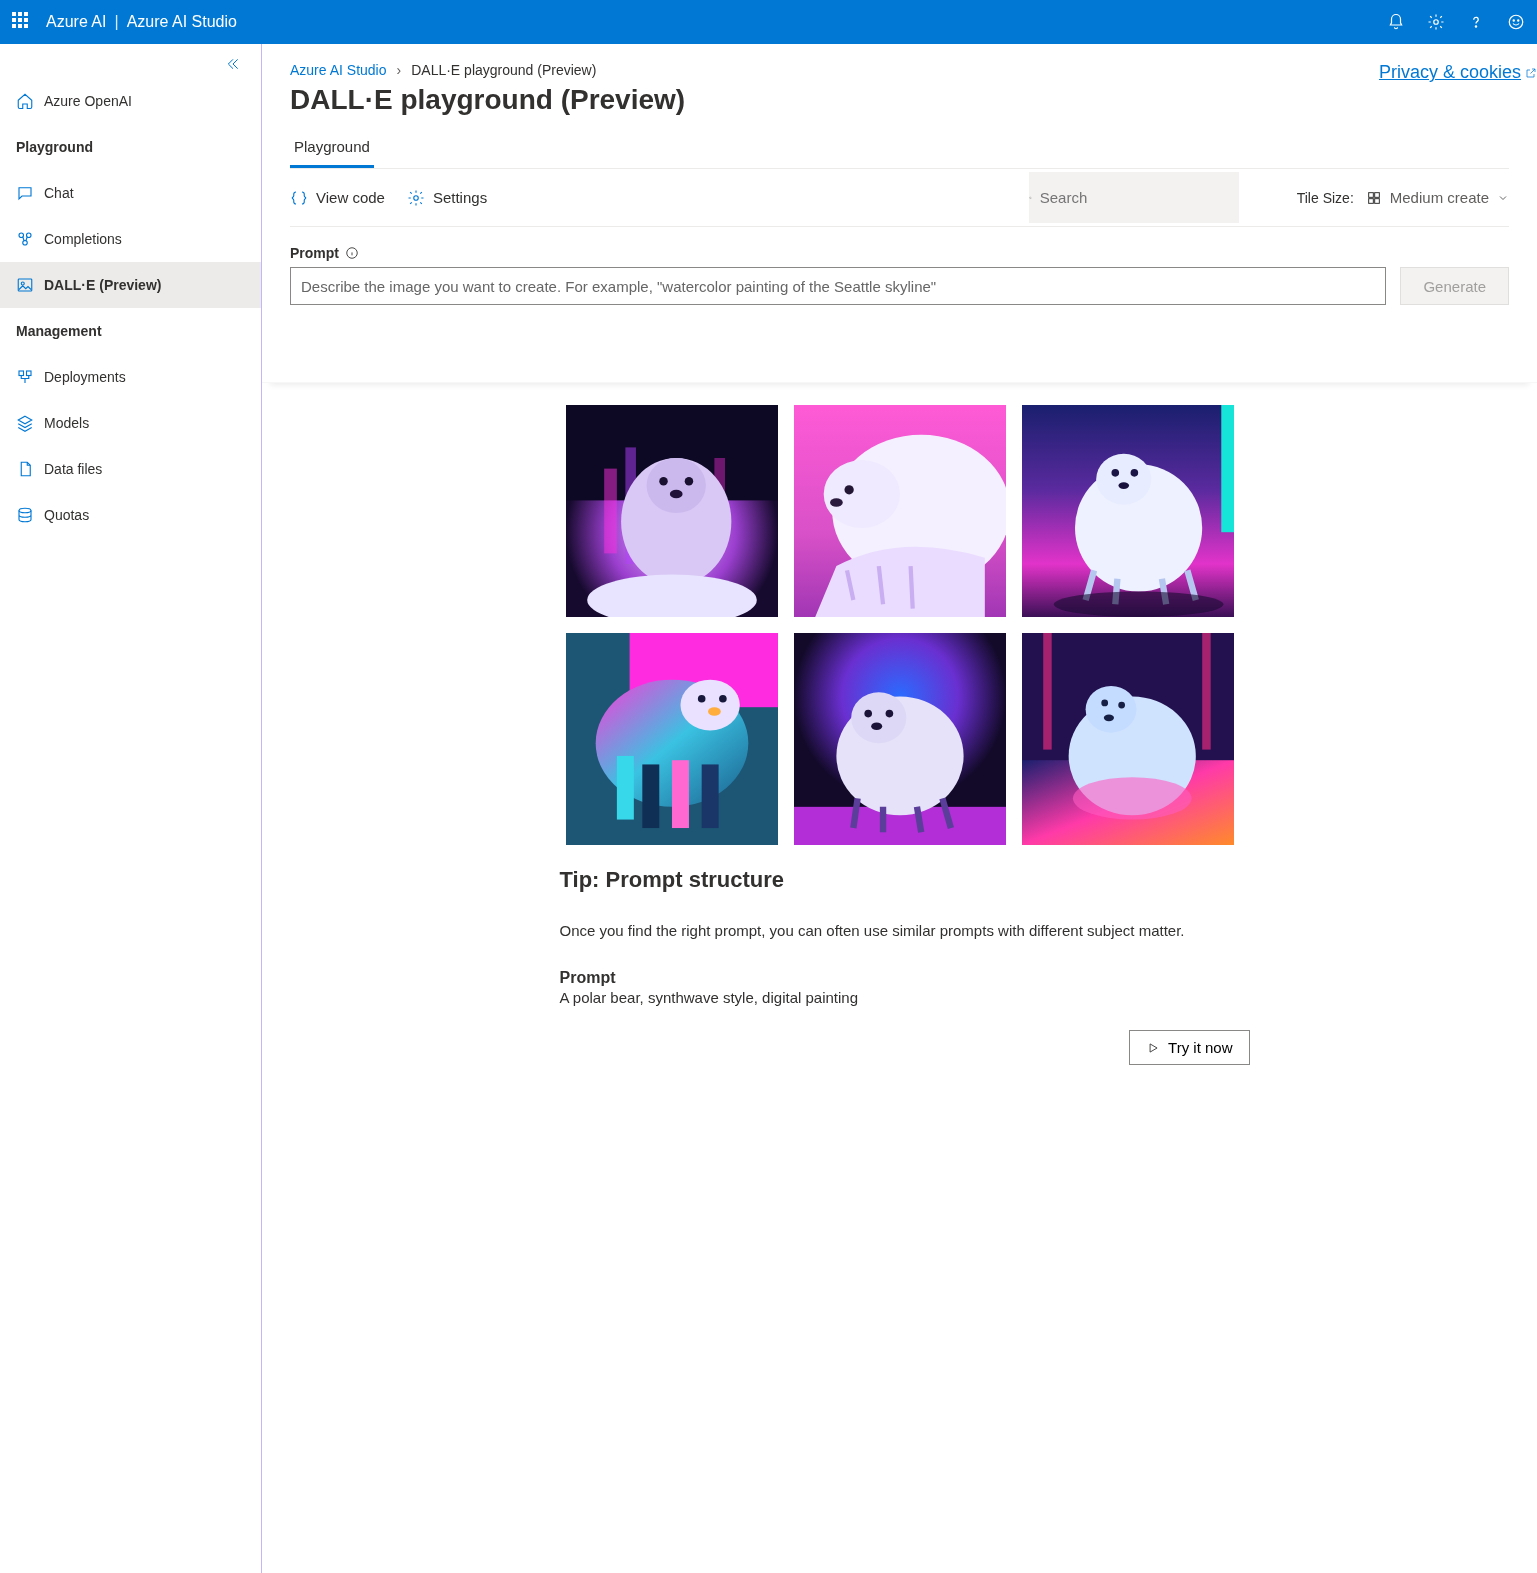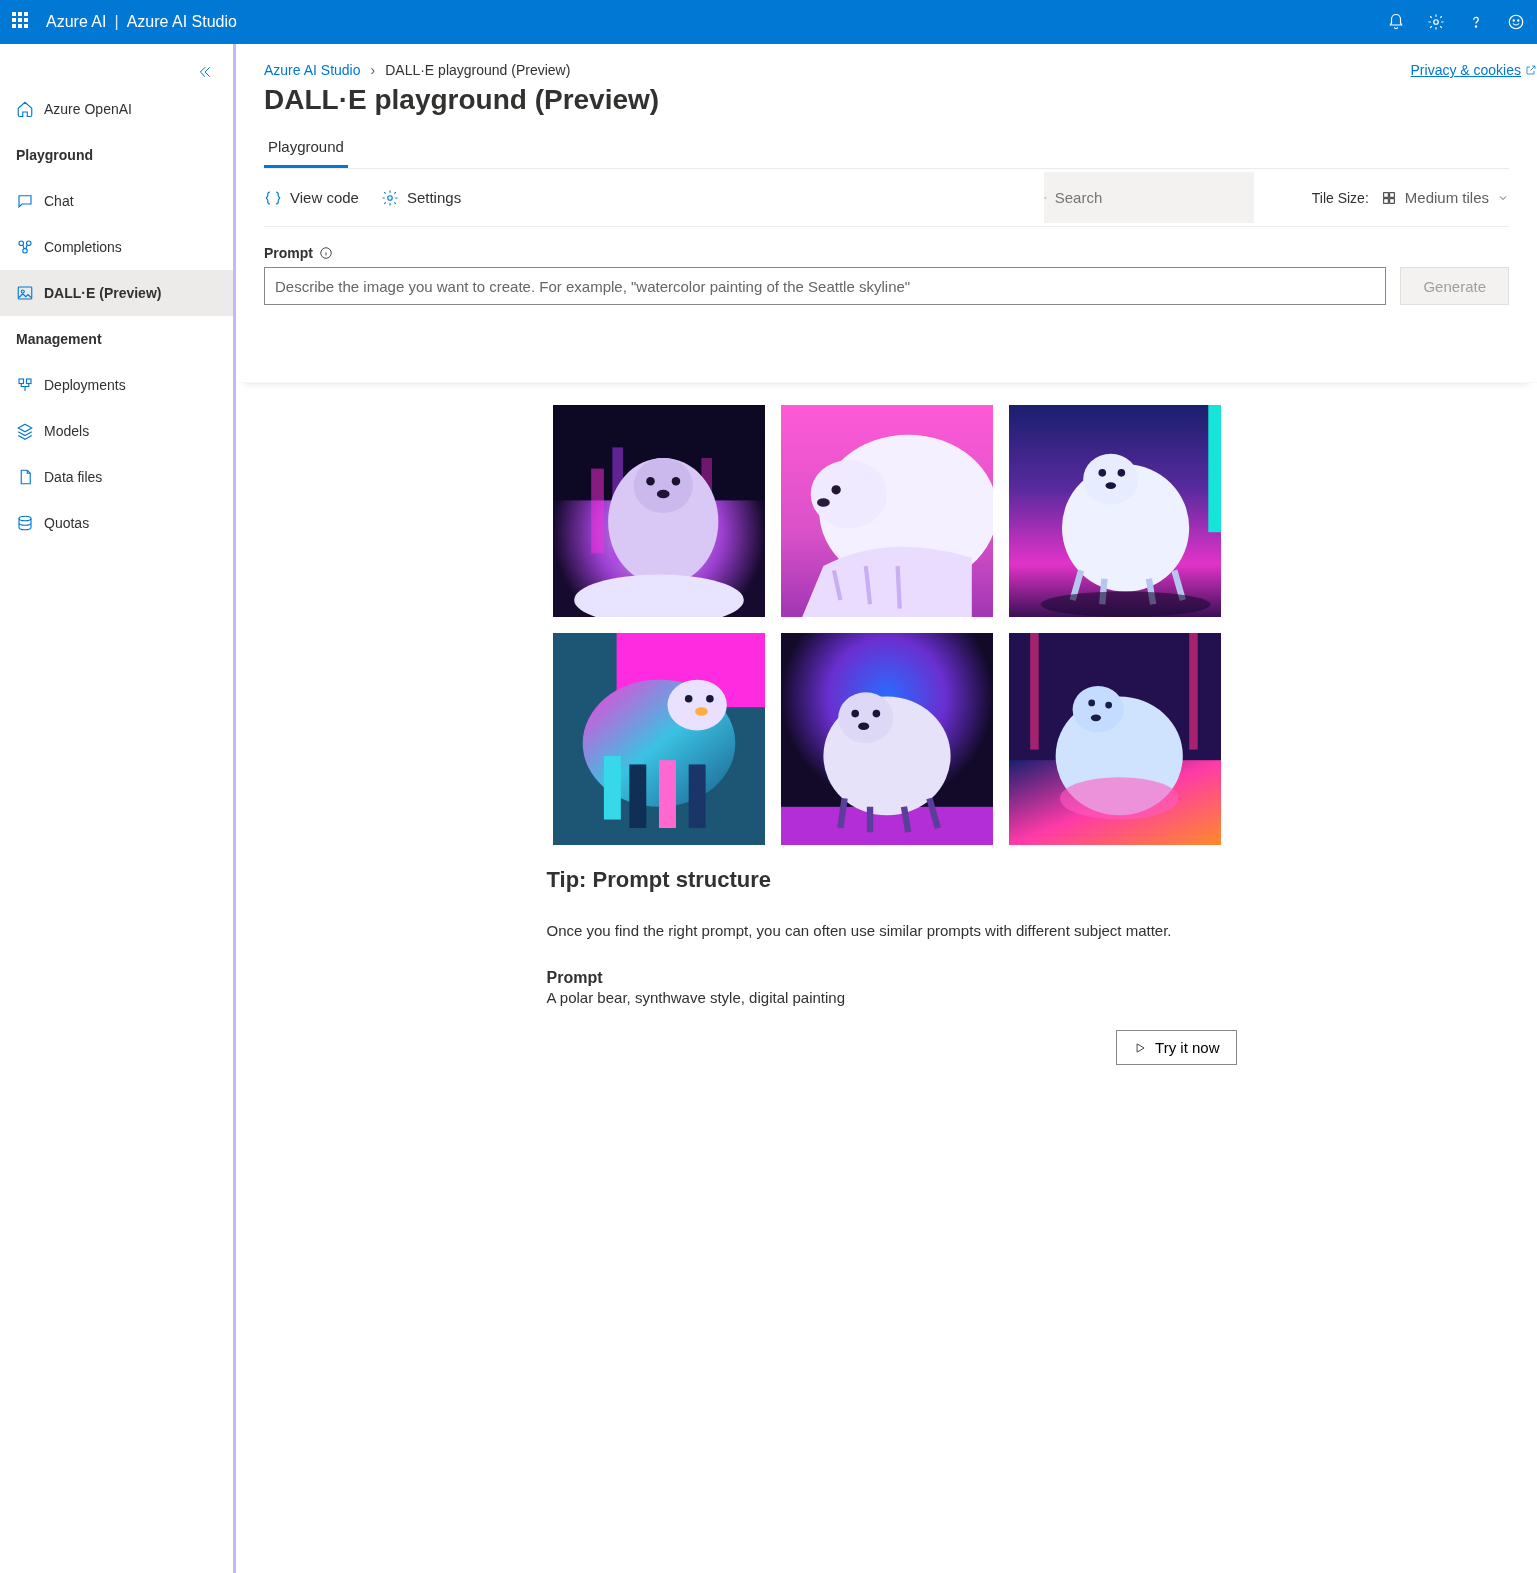--- a/index.html
+++ b/index.html
@@ -9,40 +9,40 @@
 .topbar { background: #0078d4; color: #fff; height: 44px; display: flex; align-items: center; padding: 0 12px; }
 .topbar .waffle { width: 20px; height: 20px; display: grid; grid-template-columns: repeat(3,4px); grid-template-rows: repeat(3,4px); gap: 2px; margin-right: 14px; cursor: pointer; }
 .topbar .waffle span { background: #fff; }
 .topbar .brand { font-size: 16px; font-weight: 400; }
 .topbar .brand .sep { margin: 0 8px; color: rgba(255,255,255,0.85); }
 .topbar .right { margin-left: auto; display: flex; gap: 22px; align-items: center; }
 .topbar .right .ticon { width: 18px; height: 18px; stroke: #fff; }
 
 
 .layout { display: flex; height: calc(100vh - 44px); min-height: 1040px; }
-.sidebar { width: 236px; border-right: 3px solid #c4b5fd; padding-top: 16px; }
+.sidebar { width: 262px; border-right: 1px solid #c4b5fd; padding-top: 8px; }
 .main { flex: 1; overflow: auto; padding: 18px 28px 28px 28px; position: relative; }
 
 
 .collapse-row { display: flex; justify-content: flex-end; padding: 4px 20px 6px 0; }
 .collapse-row svg { stroke: #0078d4; }
 
 .nav-item, .nav-header {
   display: flex; align-items: center; gap: 10px; padding: 0 16px; height: 46px;
   cursor: pointer; font-size: 14px;
 }
 .nav-item.active { background: #edebe9; font-weight: 600; }
 .nav-header { font-weight: 600; cursor: default; }
 .nav-item svg, .nav-header svg { width: 18px; height: 18px; flex: 0 0 18px; }
 
 
 .bc { display: flex; align-items: center; gap: 10px; font-size: 14px; margin-bottom: 6px; }
 .bc a { color: #0078d4; text-decoration: none; }
 .bc .sep { color: #605e5c; }
-.privacy { position: absolute; right: 0; top: 18px; color: #0078d4; text-decoration: underline; font-size: 14px; display: flex; align-items: center; gap: 4px; }
+.privacy { position: absolute; right: 0; top: 18px; color: #0078d4; text-decoration: underline; font-size: 18px; display: flex; align-items: center; gap: 4px; }
 
 .page-title { font-size: 28px; font-weight: 600; margin-bottom: 12px; }
 
 
 .tabs { display: flex; border-bottom: 1px solid #edebe9; }
 .tab { padding: 10px 4px; font-size: 15px; color: #605e5c; cursor: pointer; border-bottom: 3px solid transparent; margin-right: 28px; }
 .tab.active { color: #323130; border-bottom-color: #0078d4; font-weight: 400; }
 
 
 .toolbar { display: flex; align-items: center; height: 58px; gap: 22px; border-bottom: 1px solid #edebe9; }
@@ -246,21 +246,21 @@
       </div>
       <div class="tilewrap">
         <span class="tilelabel">Tile Size:</span>
         <div class="tilesel">
           <svg width="16" height="16" viewBox="0 0 24 24" class="ico">
               <rect x="4" y="4" width="7" height="7"></rect>
               <rect x="13" y="4" width="7" height="7"></rect>
               <rect x="4" y="13" width="7" height="7"></rect>
               <rect x="13" y="13" width="7" height="7"></rect>
             </svg>
-          <span>Medium tiles</span>
+          <span>Medium create</span>
           <svg width="12" height="12" viewBox="0 0 24 24" class="ico">
               <path d="M6 9l6 6 6-6"></path>
             </svg>
         </div>
       </div>
     </div>
 
     <div class="prompt-section">
       <div class="prompt-label">
         <span>Prompt</span>

